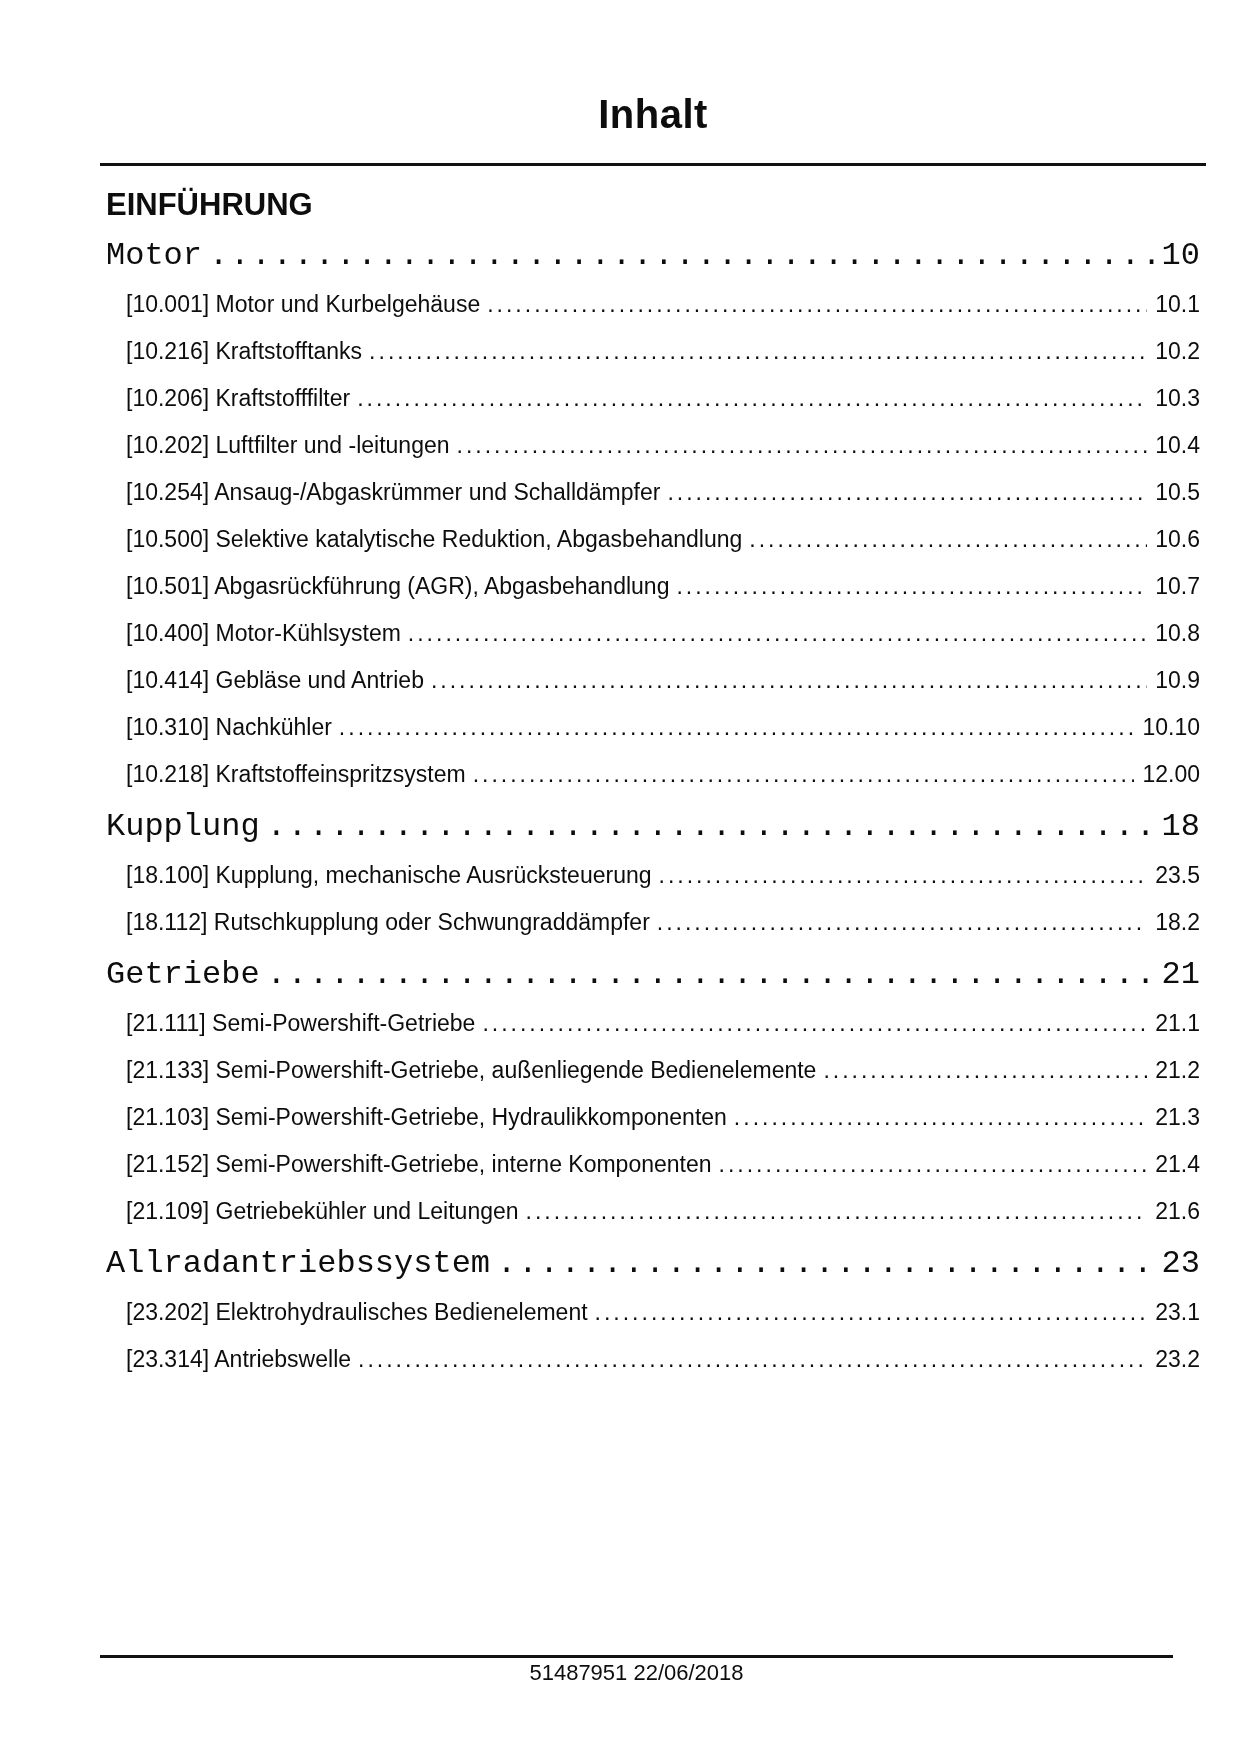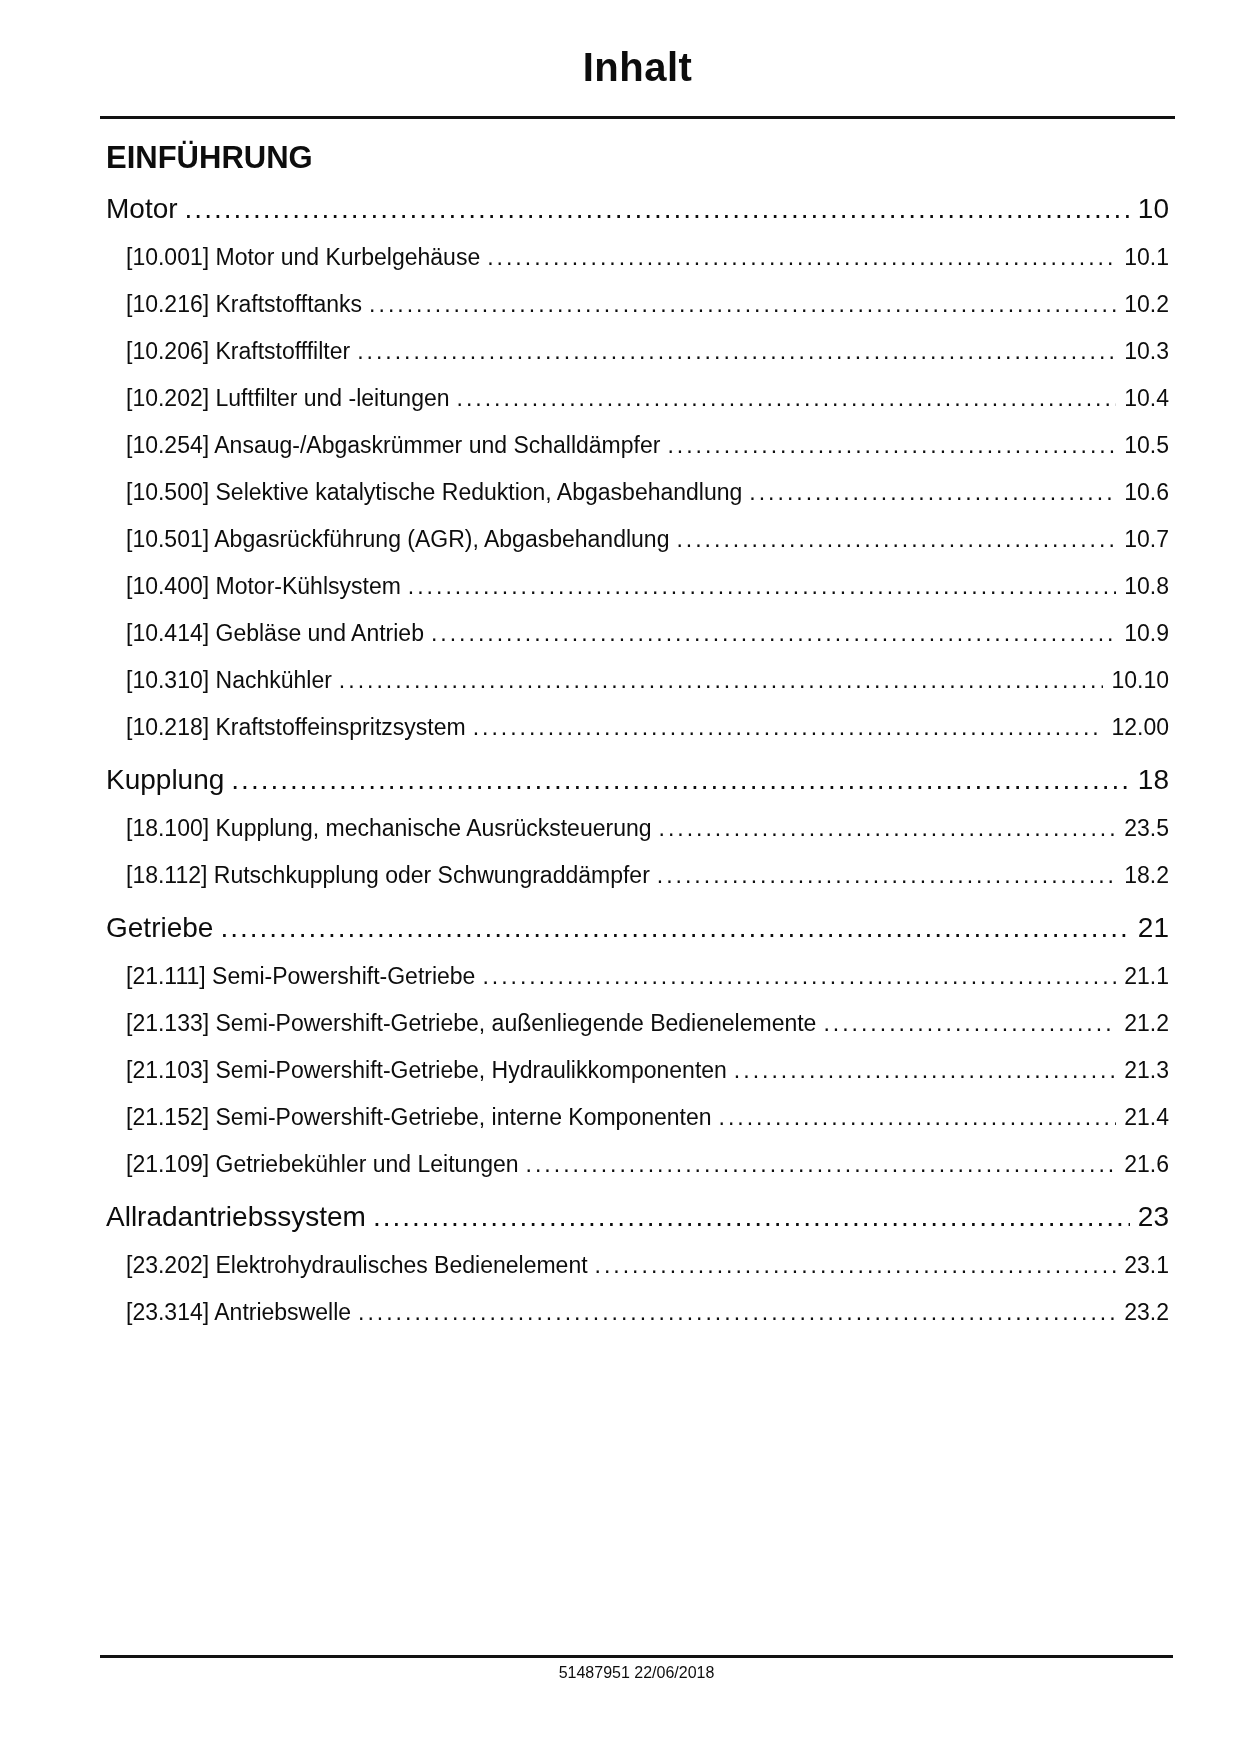--- a/index.html
+++ b/index.html
@@ -9,22 +9,22 @@
   }
   body {
     width: 1241px;
     height: 1754px;
     position: relative;
     overflow: hidden;
     font-family: "Liberation Sans", "DejaVu Sans", sans-serif;
     color: #0d0d0d;
   }
   .content {
-    margin: 0 72px 0 106px; 
-    padding-top: 44px;
+    margin: 0 41px 0 106px; 
+    padding-top: 91px;
   }
   h1.doc-title {
     margin: 0;
     font-size: 40px;
     line-height: 46px;
     font-weight: bold;
     text-align: center;
     letter-spacing: 0.5px;
   }
   .rule {
@@ -36,23 +36,24 @@
     margin: 22px 0 0 0;
     font-size: 31px;
     line-height: 34px;
     font-weight: bold;
   }
   .row {
     display: flex;
     align-items: baseline;
   }
   .section-row {
-    font-size: 28px;
+    font-size: 32px;
     line-height: 36px;
     margin-top: 21px;
+    font-family: Liberation Mono, monospace;
   }
   .intro-heading + #sections .section-row:first-child {
     margin-top: 16px;
   }
   .item-row {
     font-size: 23px;
     line-height: 27px;
     margin-top: 20px;
     margin-left: 20px;
   }
@@ -81,21 +82,21 @@
     white-space: nowrap;
   }
   footer.page-footer {
     position: absolute;
     left: 100px;
     right: 68px;
     top: 1655px;
     border-top: 3px solid #111;
     text-align: center;
     padding-top: 5px;
-    font-size: 16px;
+    font-size: 22px;
     line-height: 20px;
   }
 </style>
 </head>
 <body>
 
 <div class="content">
   <h1 class="doc-title">Inhalt</h1>
   <hr class="rule">
   <h2 class="intro-heading">EINFÜHRUNG</h2>

